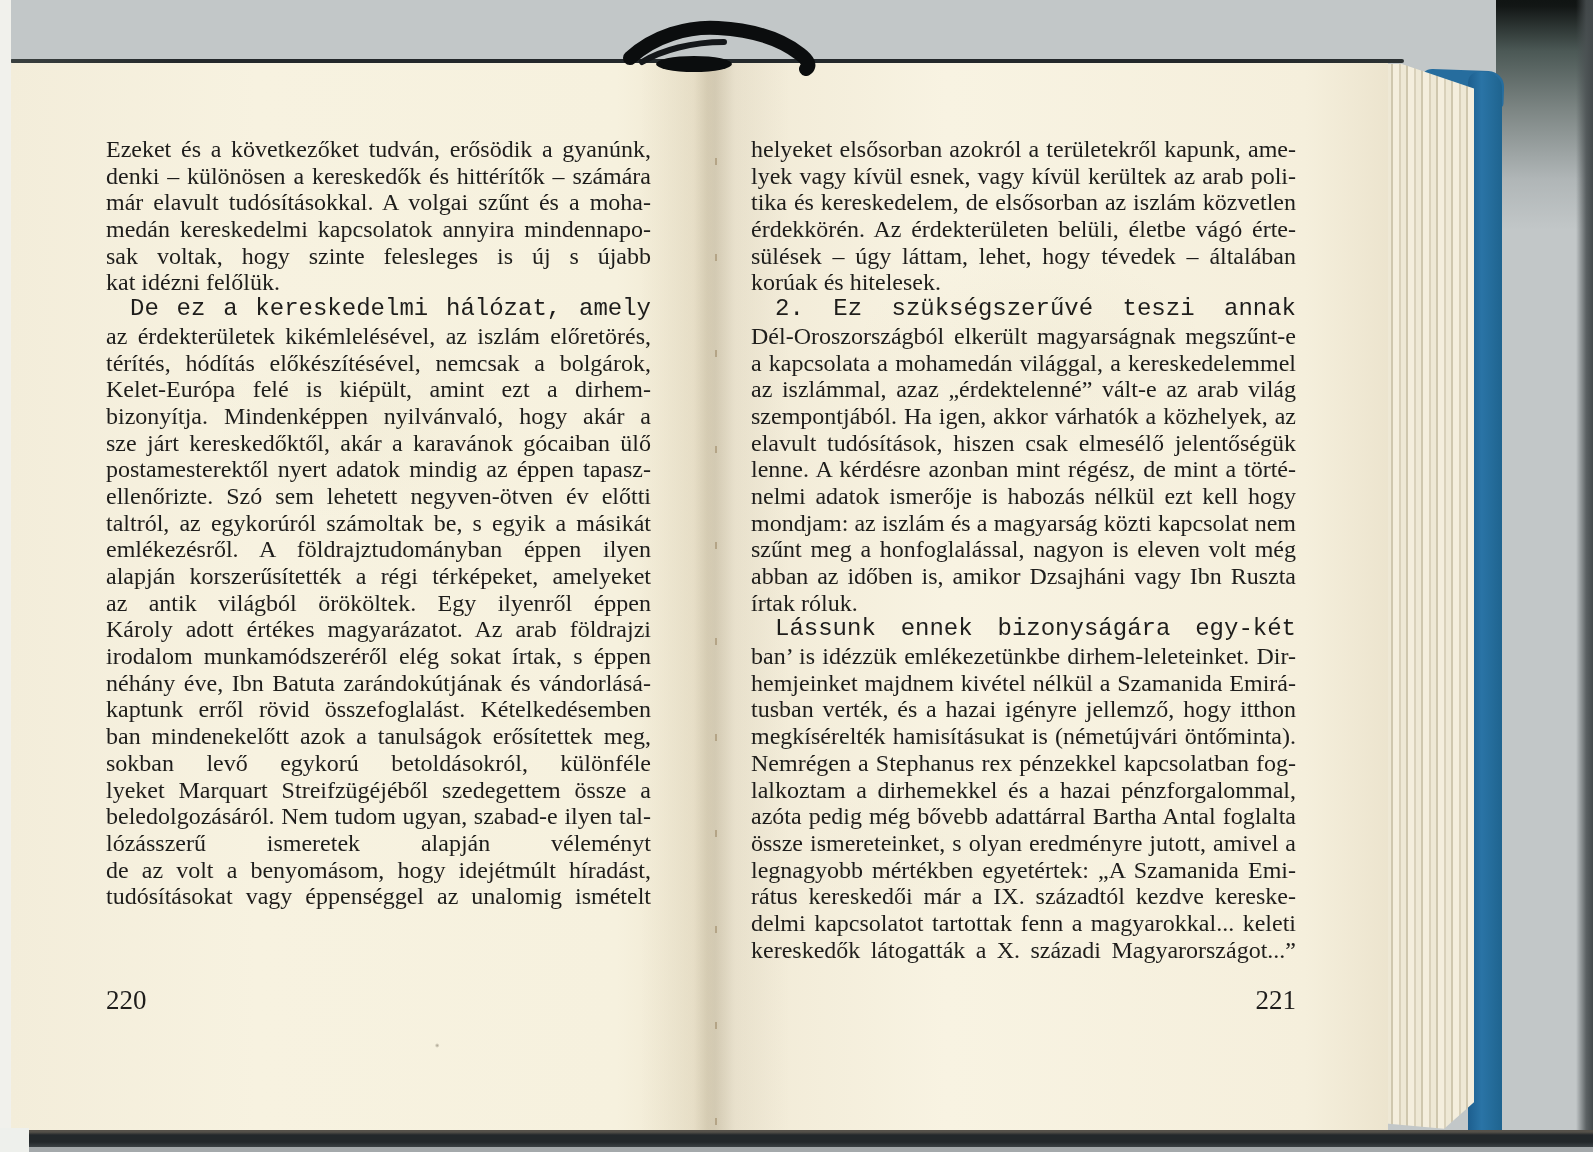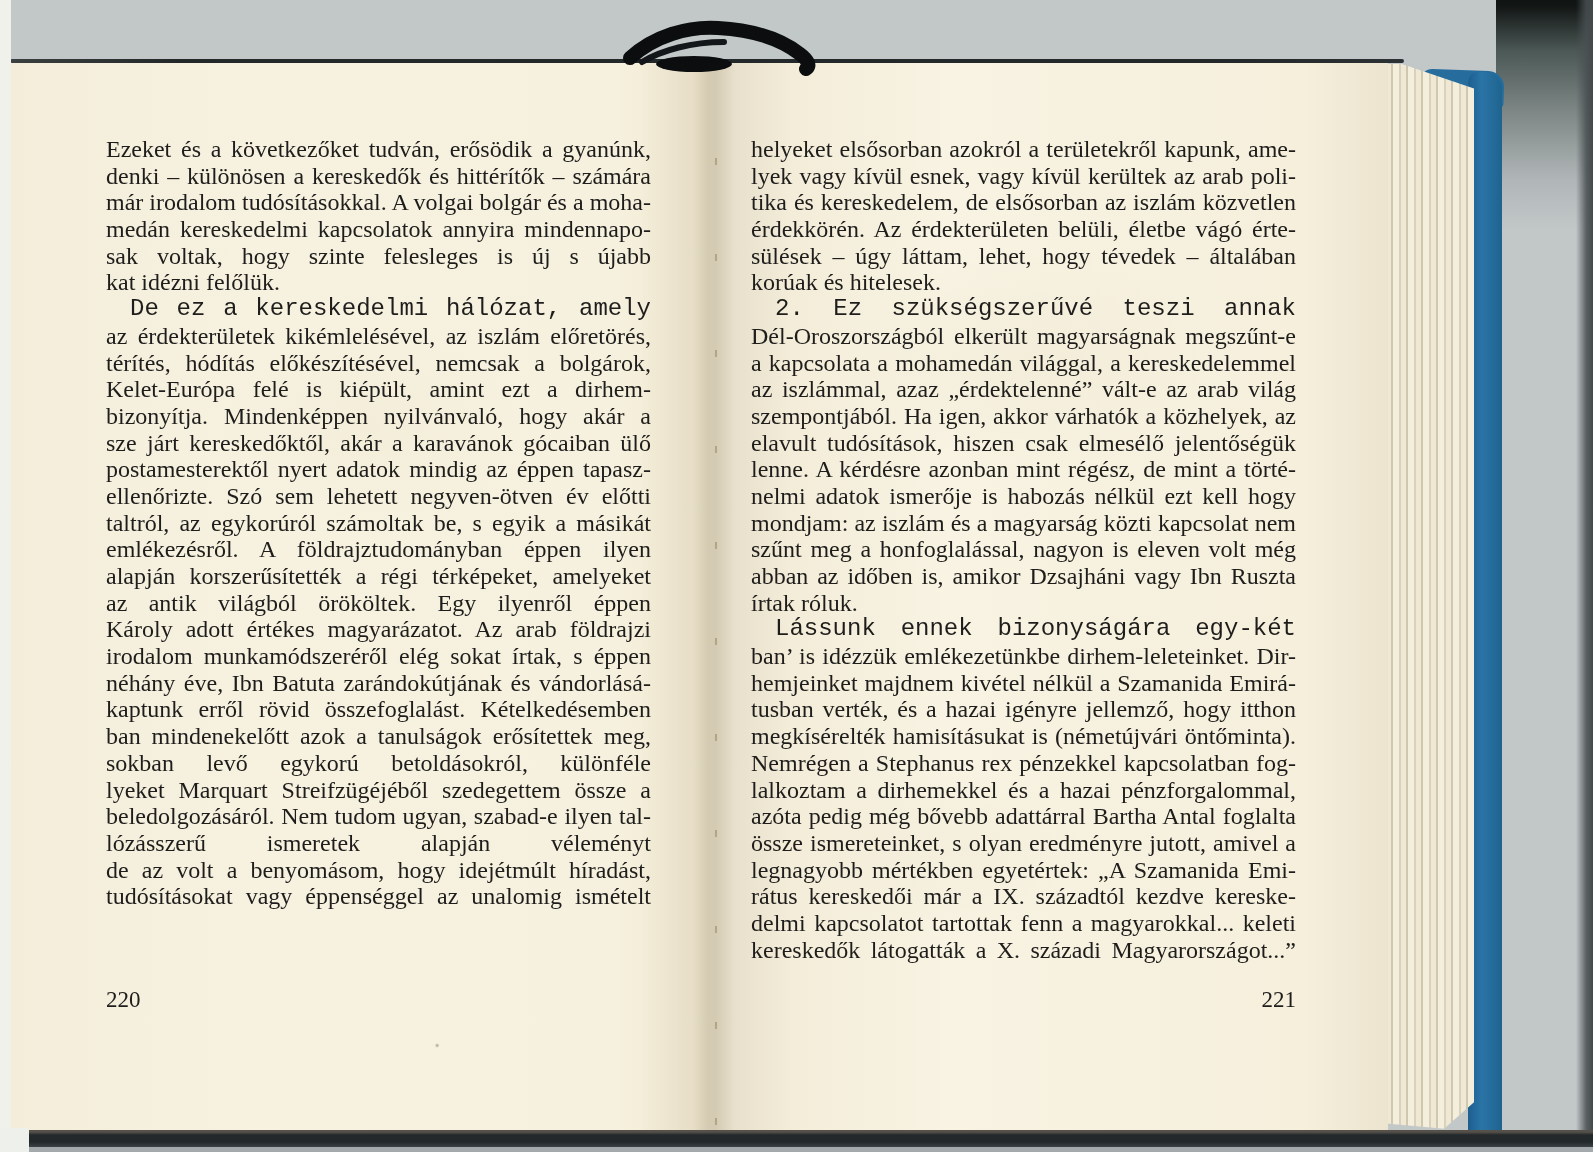--- a/index.html
+++ b/index.html
@@ -108,21 +108,21 @@
   .para{margin:0;}
   .tl{
     height:26.7px;line-height:26.7px;
     text-align:justify;text-align-last:justify;
     overflow:hidden;white-space:normal;
   }
   .tl.flush{text-align-last:left;}
   .tl.ind{padding-left:24px;font-family:Liberation Mono, monospace;}
   .page-number{
     position:absolute;top:988px;width:545px;z-index:6;
-    color:#1e1d1b;font-size:23px;line-height:24px;
+    color:#1e1d1b;font-size:27px;line-height:24px;
   }
   .page-number.left{left:106px;text-align:left;}
   .page-number.right{left:751px;text-align:right;}
 </style>
 </head>
 <body>
 
 <div class="scene">
 
   <div class="top-band"></div>
@@ -138,21 +138,21 @@
   <div class="pages">
     <div class="gutter">
       <div class="gutter-crease"></div>
     </div>
   </div>
 
   <div class="textcol left">
       <div class="para">
         <div class="tl">Ezeket és a következőket tudván, erősödik a gyanúnk,</div>
         <div class="tl">denki – különösen a kereskedők és hittérítők – számára</div>
-        <div class="tl">már irodalom tudósításokkal. A volgai bolgár és a moha-</div>
+        <div class="tl">már elavult tudósításokkal. A volgai szűnt és a moha-</div>
         <div class="tl">medán kereskedelmi kapcsolatok annyira mindennapo-</div>
         <div class="tl">sak voltak, hogy szinte felesleges is új s újabb bizonyságo-</div>
         <div class="tl flush">kat idézni felőlük.</div>
       </div>
       <div class="para">
         <div class="tl ind">De ez a kereskedelmi hálózat, amely kéz a kézben haladt</div>
         <div class="tl">az érdekterületek kikémlelésével, az iszlám előretörés,</div>
         <div class="tl">térítés, hódítás előkészítésével, nemcsak a bolgárok, hanem</div>
         <div class="tl">Kelet-Európa felé is kiépült, amint ezt a dirhem-forgalom</div>
         <div class="tl">bizonyítja. Mindenképpen nyilvánvaló, hogy akár a mesz-</div>

